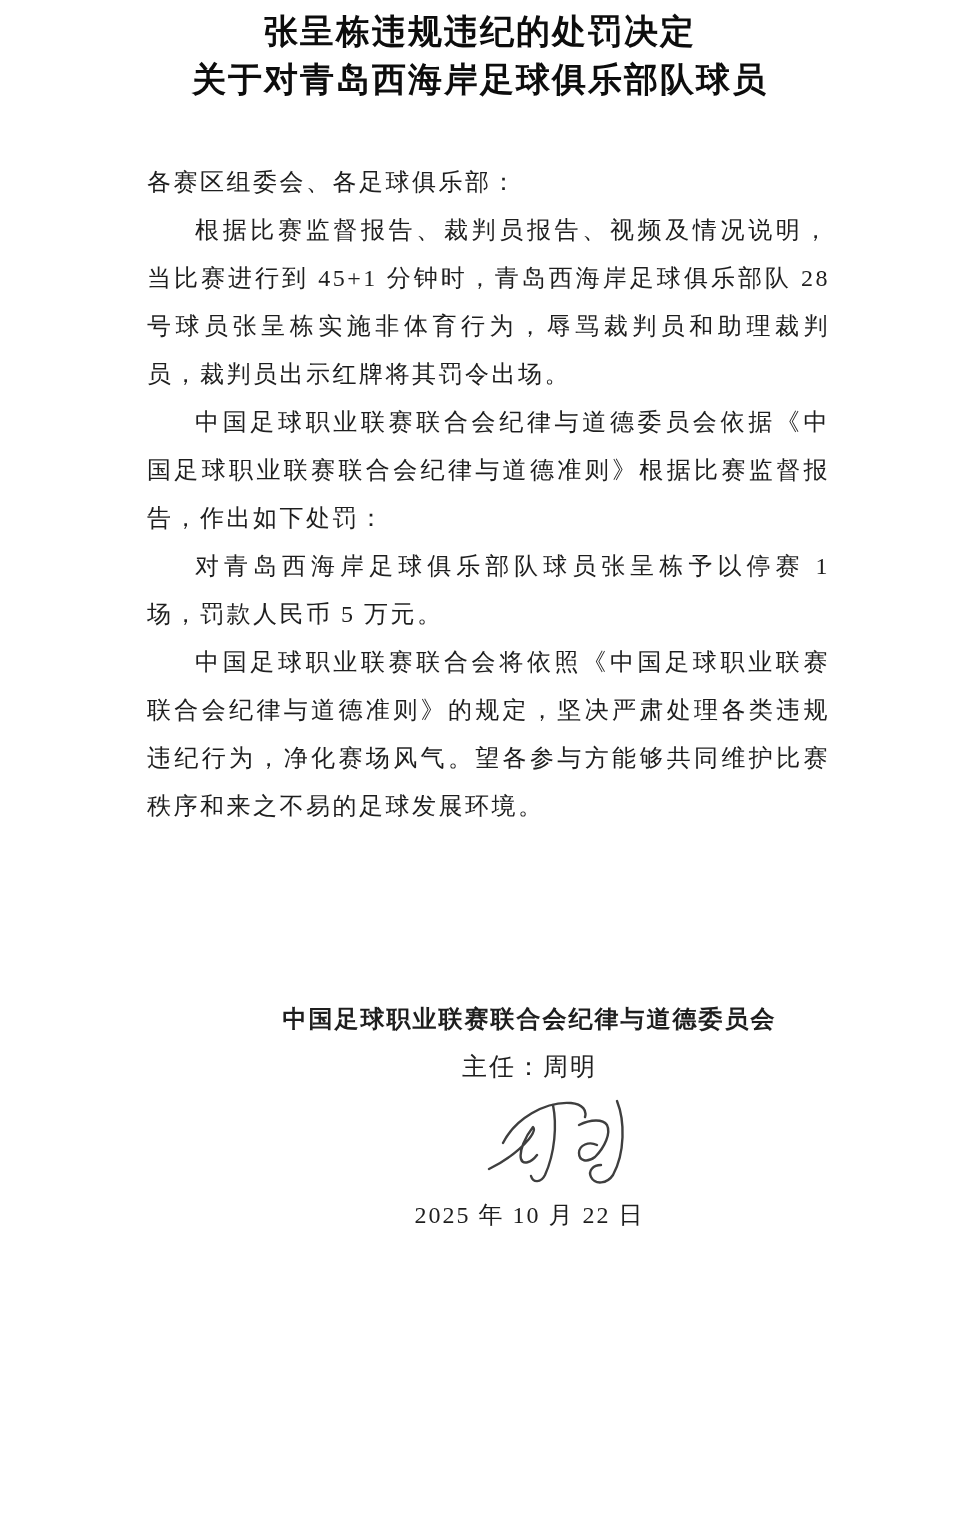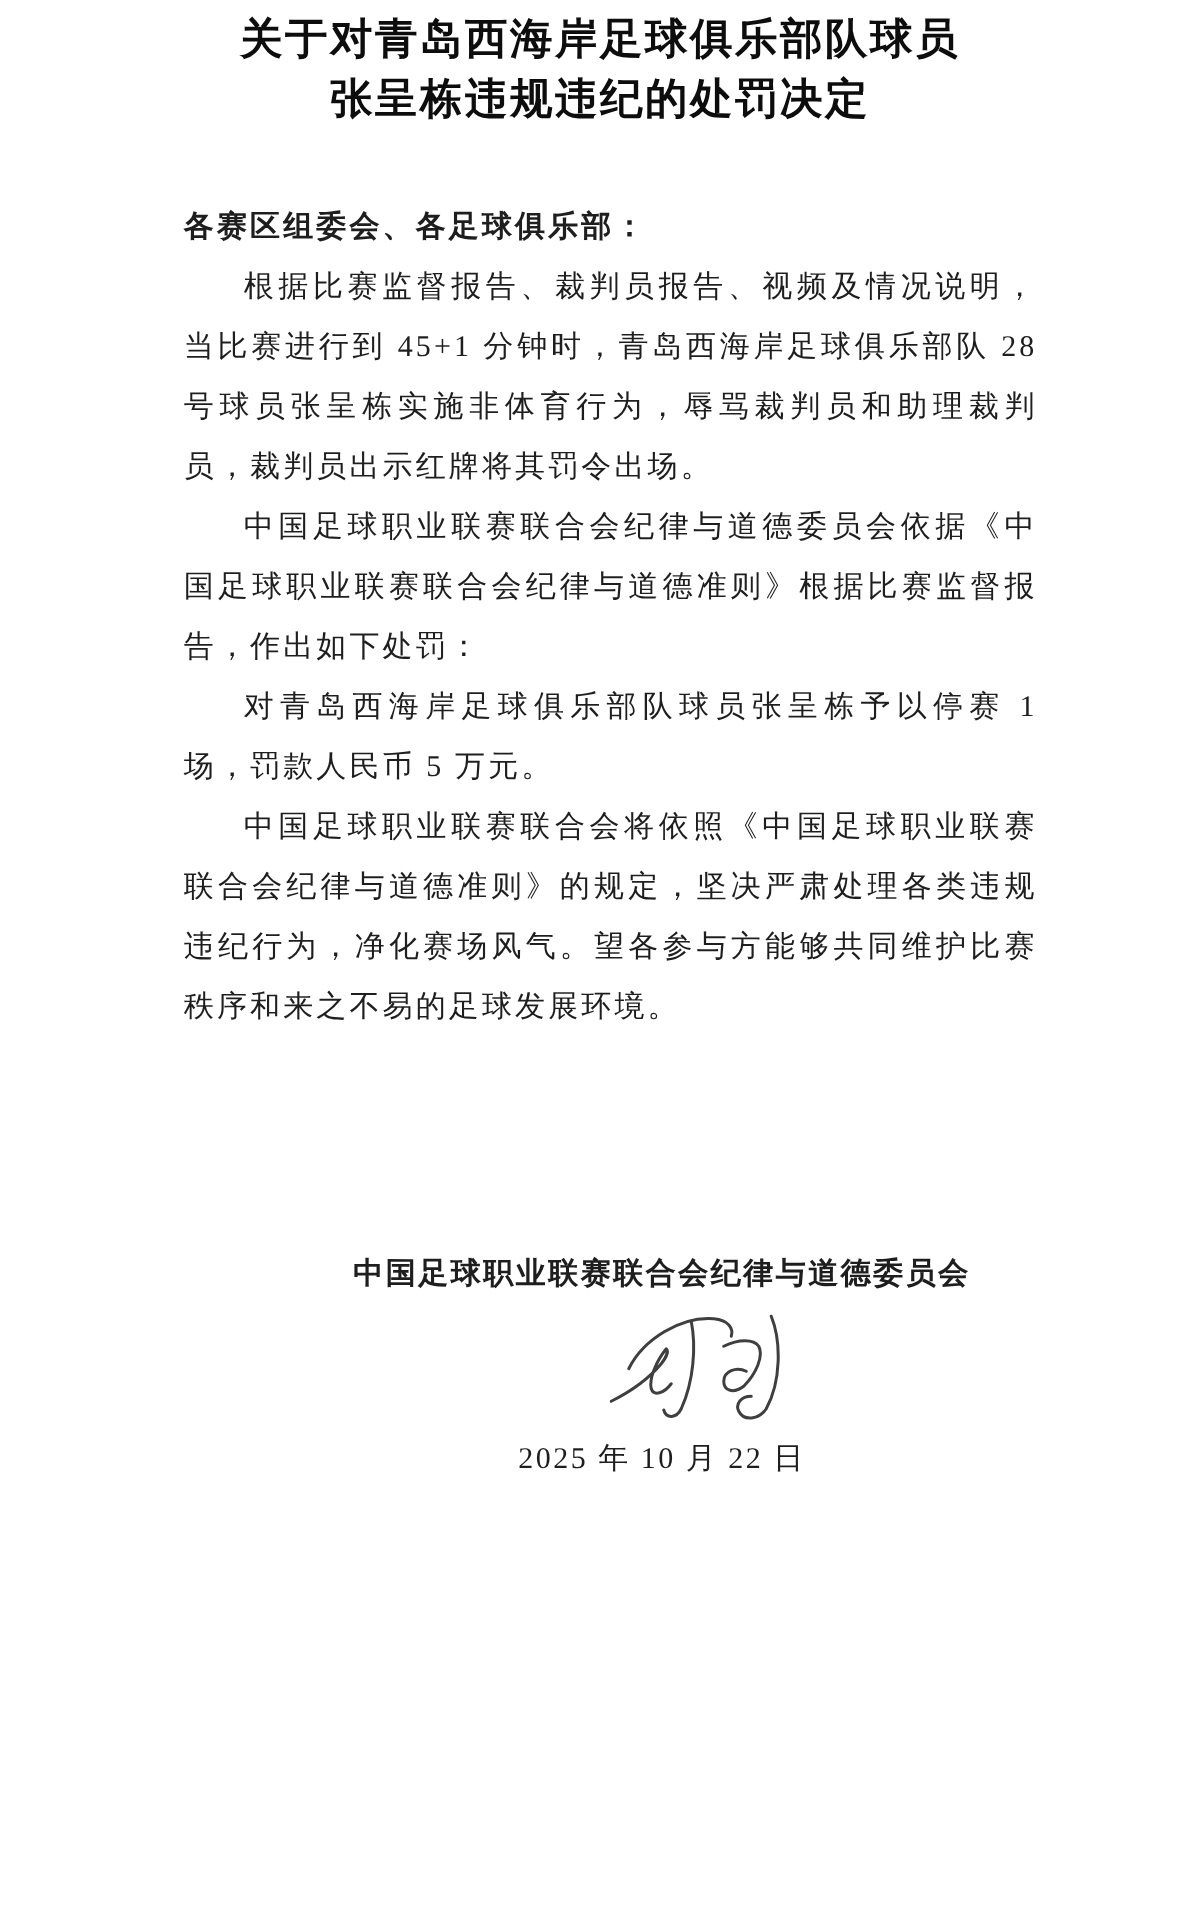--- a/index.html
+++ b/index.html
@@ -26,21 +26,21 @@
   .title .title-line { display: block; }
   .content {
     margin: 54px 130px 0 147px;
     font-size: 24px;
     line-height: 48px;
     letter-spacing: 2.5px;
     text-align: justify;
     text-justify: inter-character;
   }
   .content p { margin: 0; text-indent: 2em; }
-  .content p.salutation { text-indent: 0; font-weight: bold; }
+  .content p.salutation { text-indent: 0; }
   .closing {
     margin-top: 165px;
     padding-left: 82px;
     text-align: center;
     letter-spacing: 2px;
   }
   .closing .committee { font-size: 24px; line-height: 48px; font-weight: bold; }
   .closing .signer    { font-size: 25px; line-height: 48px; }
   .signature-wrap {
     height: 100px;
@@ -50,33 +50,34 @@
   }
   .signature-wrap svg { transform: translateX(30px); }
   .closing .date { font-size: 24px; line-height: 48px; }
 </style>
 </head>
 <body>
 
 <div class="page">
 
   <h1 class="title">
+    <span class="title-line">张呈栋违规违纪的处罚决定</span>
     <span class="title-line">关于对青岛西海岸足球俱乐部队球员</span>
-    <span class="title-line">张呈栋违规违纪的处罚决定</span>
   </h1>
 
   <div class="content">
     <p class="salutation">各赛区组委会、各足球俱乐部：</p>
     <p>根据比赛监督报告、裁判员报告、视频及情况说明，当比赛进行到 45+1 分钟时，青岛西海岸足球俱乐部队 28 号球员张呈栋实施非体育行为，辱骂裁判员和助理裁判员，裁判员出示红牌将其罚令出场。</p>
     <p>中国足球职业联赛联合会纪律与道德委员会依据《中国足球职业联赛联合会纪律与道德准则》根据比赛监督报告，作出如下处罚：</p>
     <p>对青岛西海岸足球俱乐部队球员张呈栋予以停赛 1 场，罚款人民币 5 万元。</p>
     <p>中国足球职业联赛联合会将依照《中国足球职业联赛联合会纪律与道德准则》的规定，坚决严肃处理各类违规违纪行为，净化赛场风气。望各参与方能够共同维护比赛秩序和来之不易的足球发展环境。</p>
 
     <div class="closing">
       <div class="committee">中国足球职业联赛联合会纪律与道德委员会</div>
+      <div class="signer">主任：周明</div>
       <div class="signature-wrap">
         <svg width="170" height="100" viewBox="0 0 170 100" fill="none" stroke="#3f3f3f" stroke-width="2.4" stroke-linecap="round" stroke-linejoin="round">
           <path d="M28,52 C40,28 70,10 96,12 C108,13 112,20 110,26"></path>
           <path d="M14,78 C30,70 44,60 54,48 C58,43 60,38 58,36 C50,46 44,60 46,68 C48,74 56,72 62,64"></path>
           <path d="M78,14 C82,34 80,62 70,84 C66,92 58,92 56,85"></path>
           <path d="M104,34 C116,28 128,28 132,34 C136,42 130,56 120,66 C112,72 104,70 104,62 C104,54 114,50 122,54"></path>
           <path d="M142,10 C150,30 150,62 138,84 C132,93 120,94 116,86 C113,80 118,74 126,74"></path>
         </svg>
       </div>
       <div class="date">2025 年 10 月 22 日</div>

